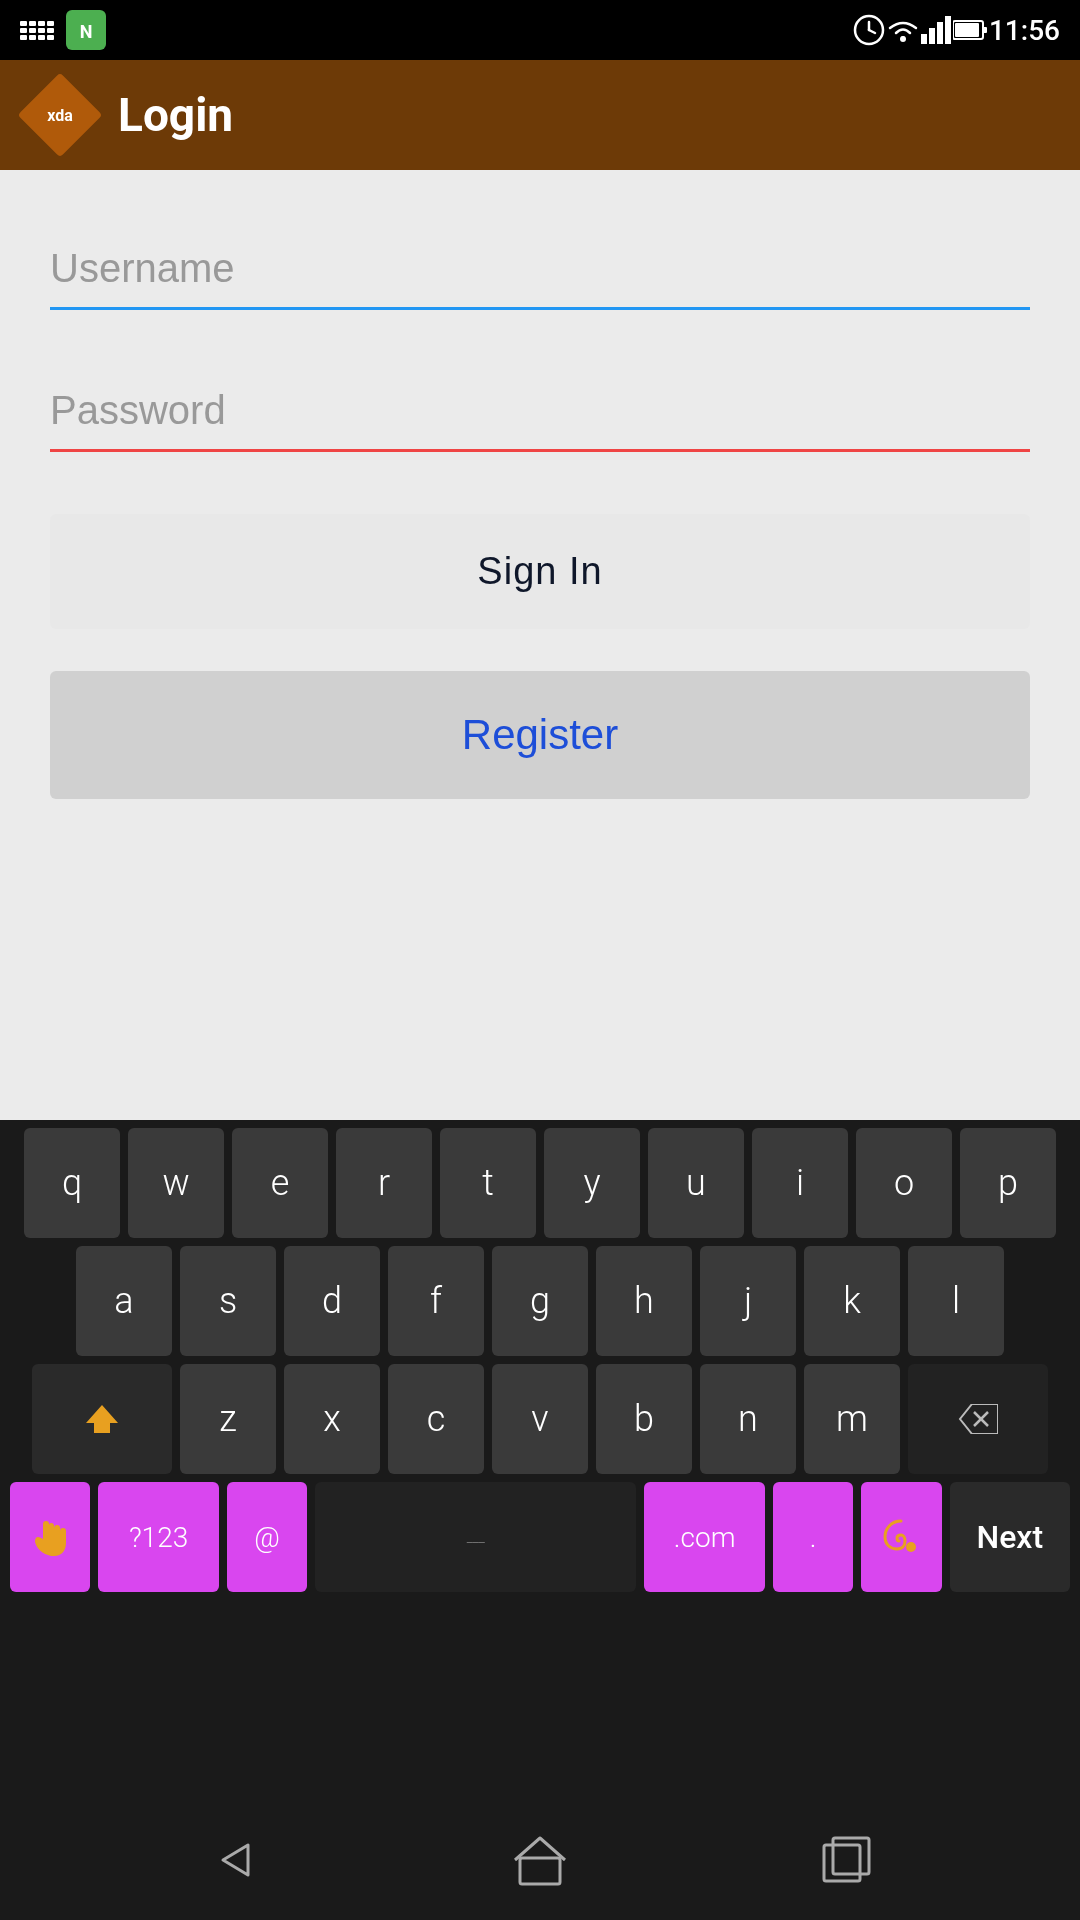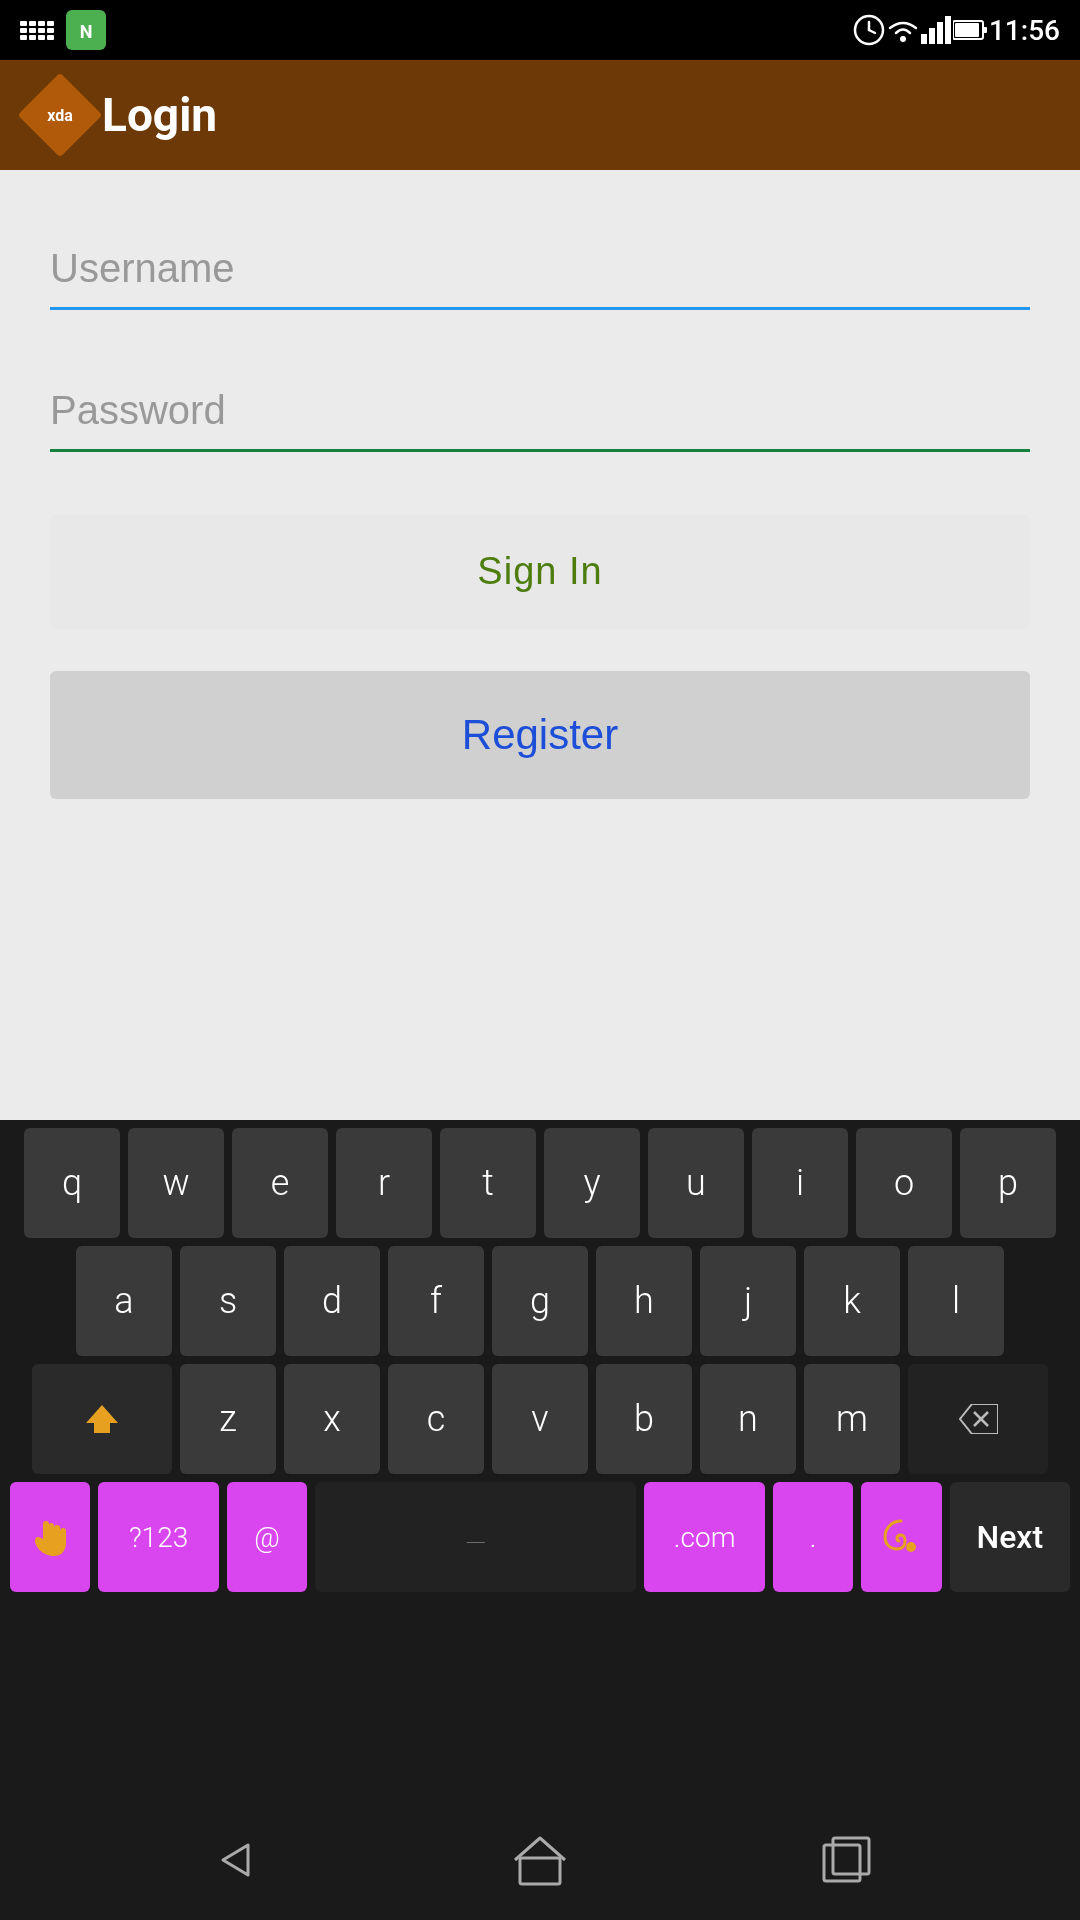--- a/index.html
+++ b/index.html
@@ -47,21 +47,21 @@
       border-radius: 1px;
     }
 
     
     #app-bar {
       background: #6d3a07;
       height: 110px;
       display: flex;
       align-items: center;
       padding: 8px 30px;
-      gap: 12px;
+      gap: 28px;
     }
     .xda-logo {
       width: 60px;
       height: 60px;
       position: relative;
     }
     .xda-logo .diamond {
       width: 60px;
       height: 60px;
       background: #b05a0a;
@@ -94,42 +94,42 @@
     }
 
     .input-group {
       margin-bottom: 50px;
     }
 
     .input-field {
       width: 100%;
       background: transparent;
       border: none;
-      border-bottom: 3px solid #15803d;
+      border-bottom: 3px solid #ef4444;
       padding: 16px 0;
       font-size: 40px;
       color: #701a75;
       outline: none;
     }
     .input-field.active {
       border-bottom: 3px solid #2196f3;
       color: #333;
     }
     .input-field::placeholder {
       color: #999;
     }
 
     .sign-in-btn {
       width: 100%;
       padding: 36px;
       background: #e8e8e8;
       border: none;
       border-radius: 6px;
       font-size: 38px;
-      color: #4d7c0f;
+      color: #0f172a;
       cursor: pointer;
       margin-bottom: 30px;
       letter-spacing: 1px;
     }
 
     .register-btn {
       width: 100%;
       padding: 40px;
       background: #d0d0d0;
       border: none;

